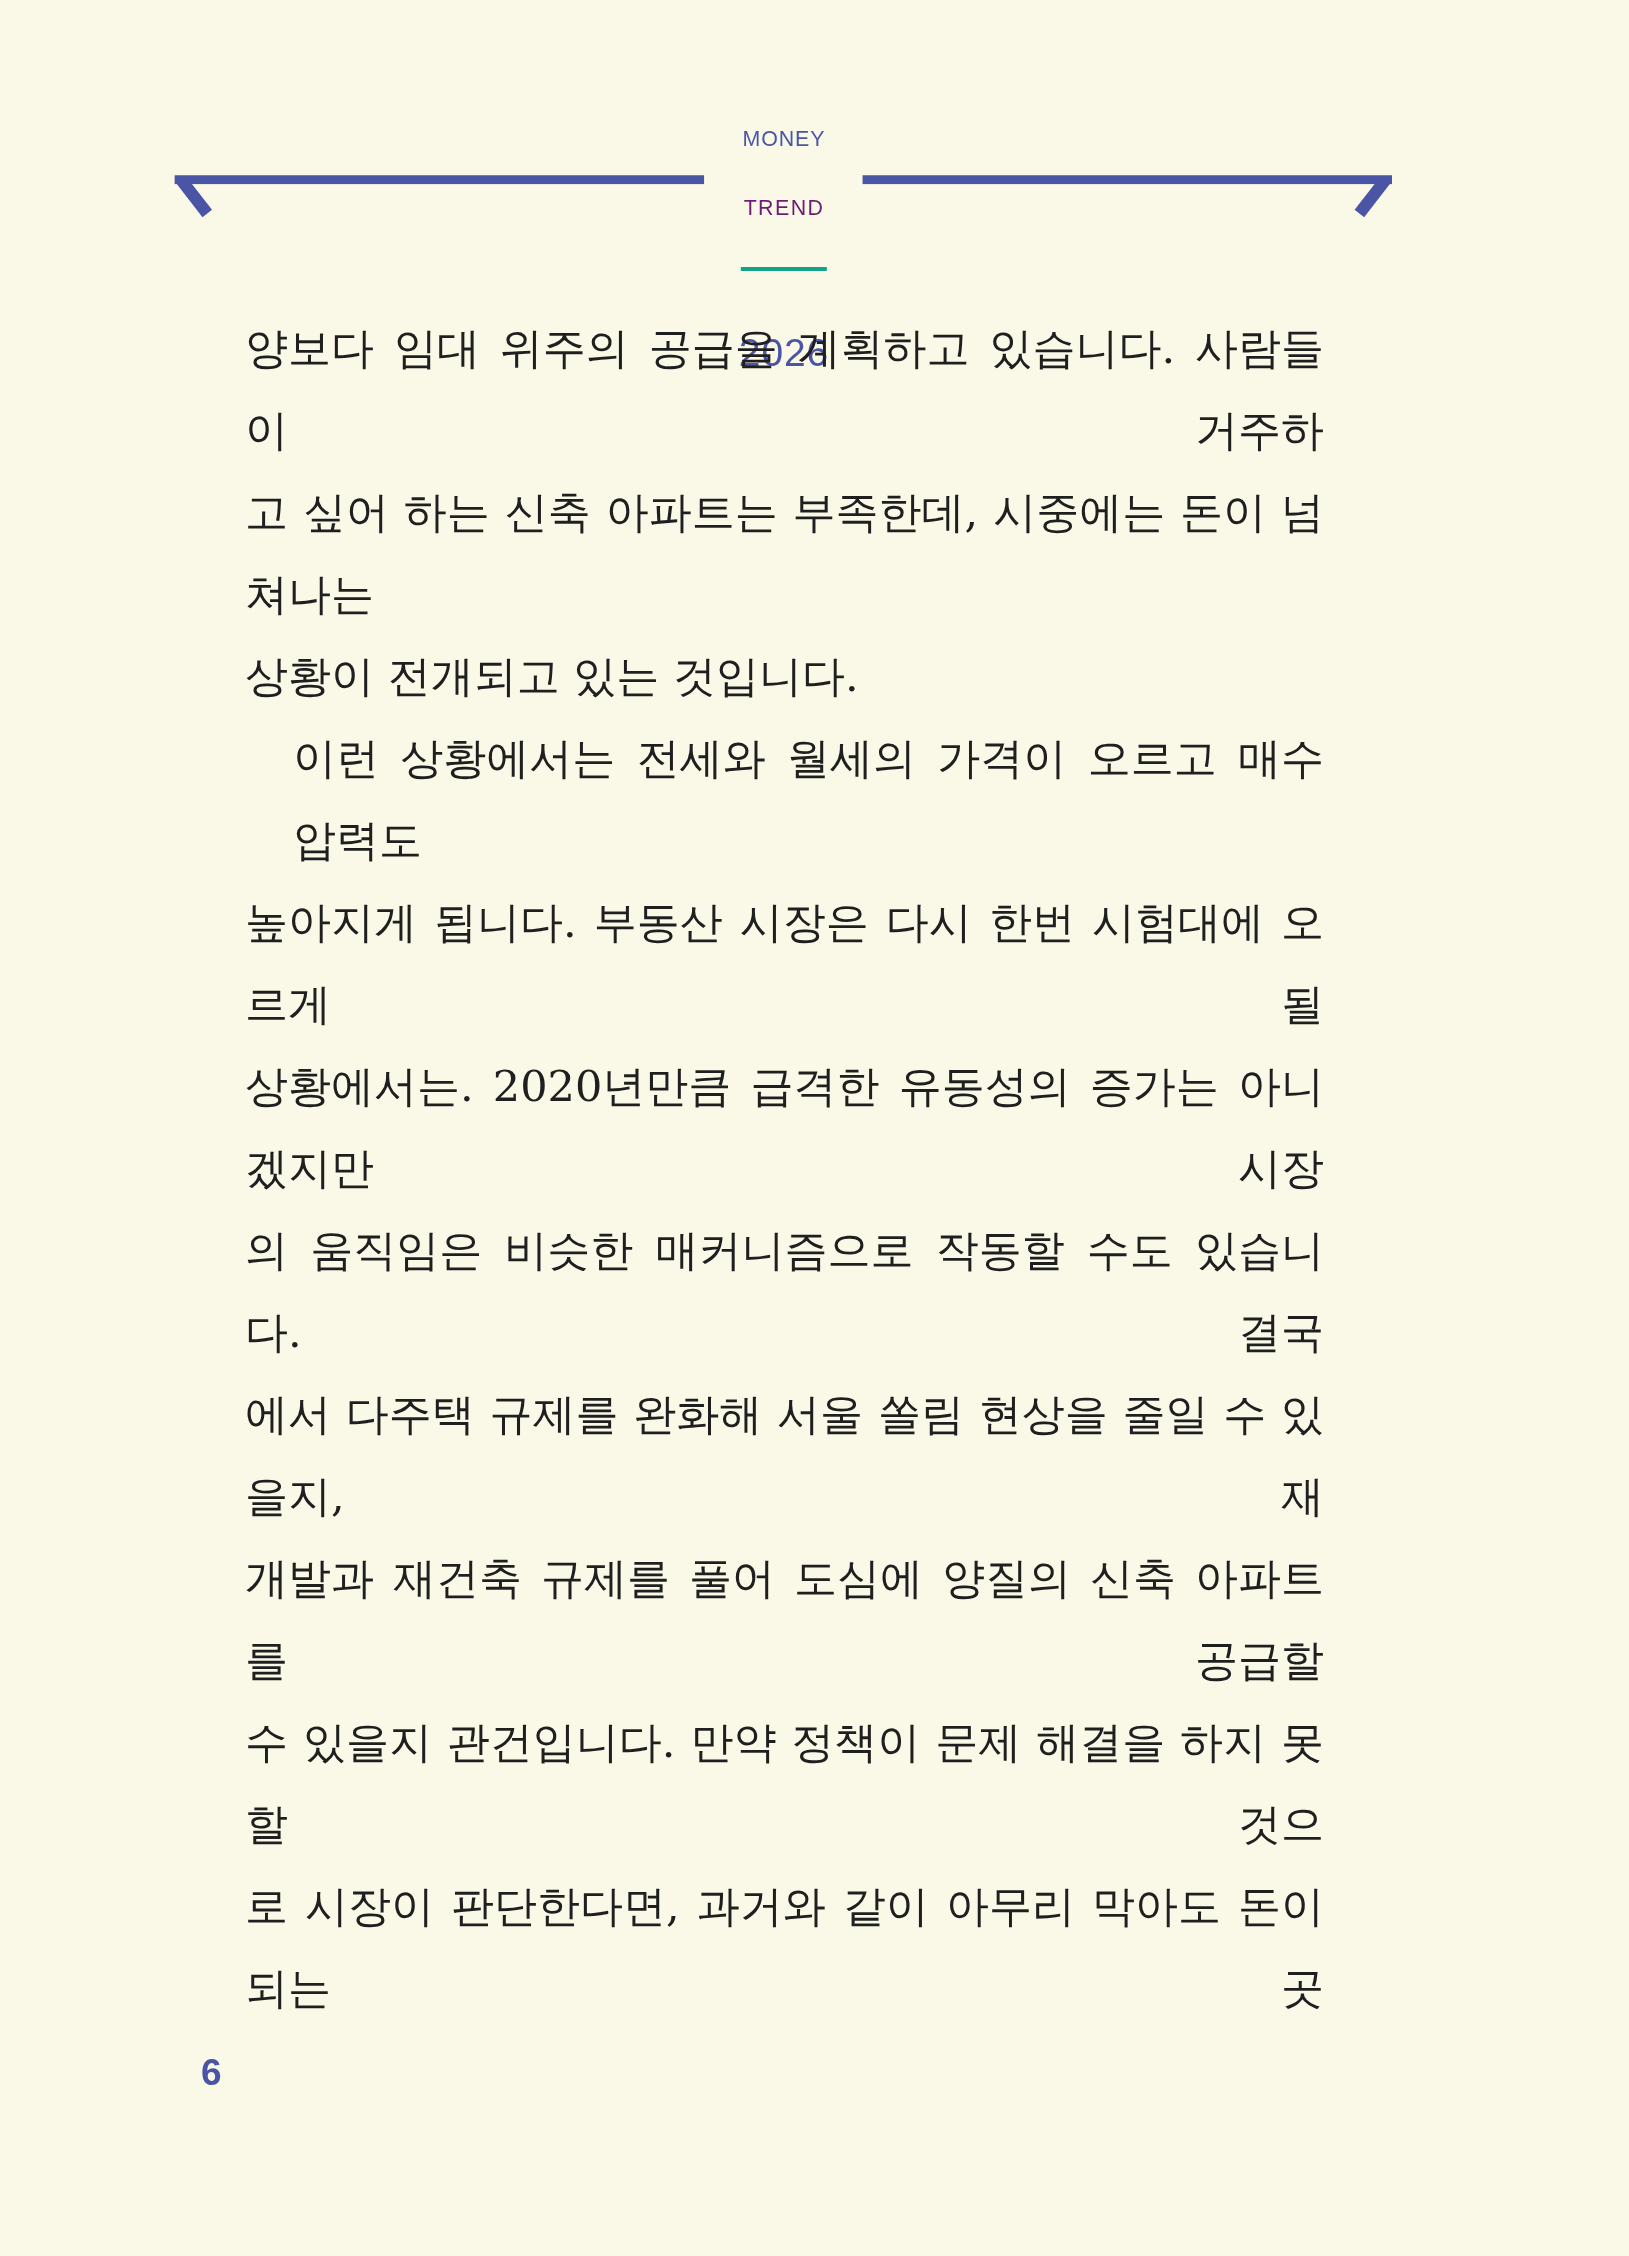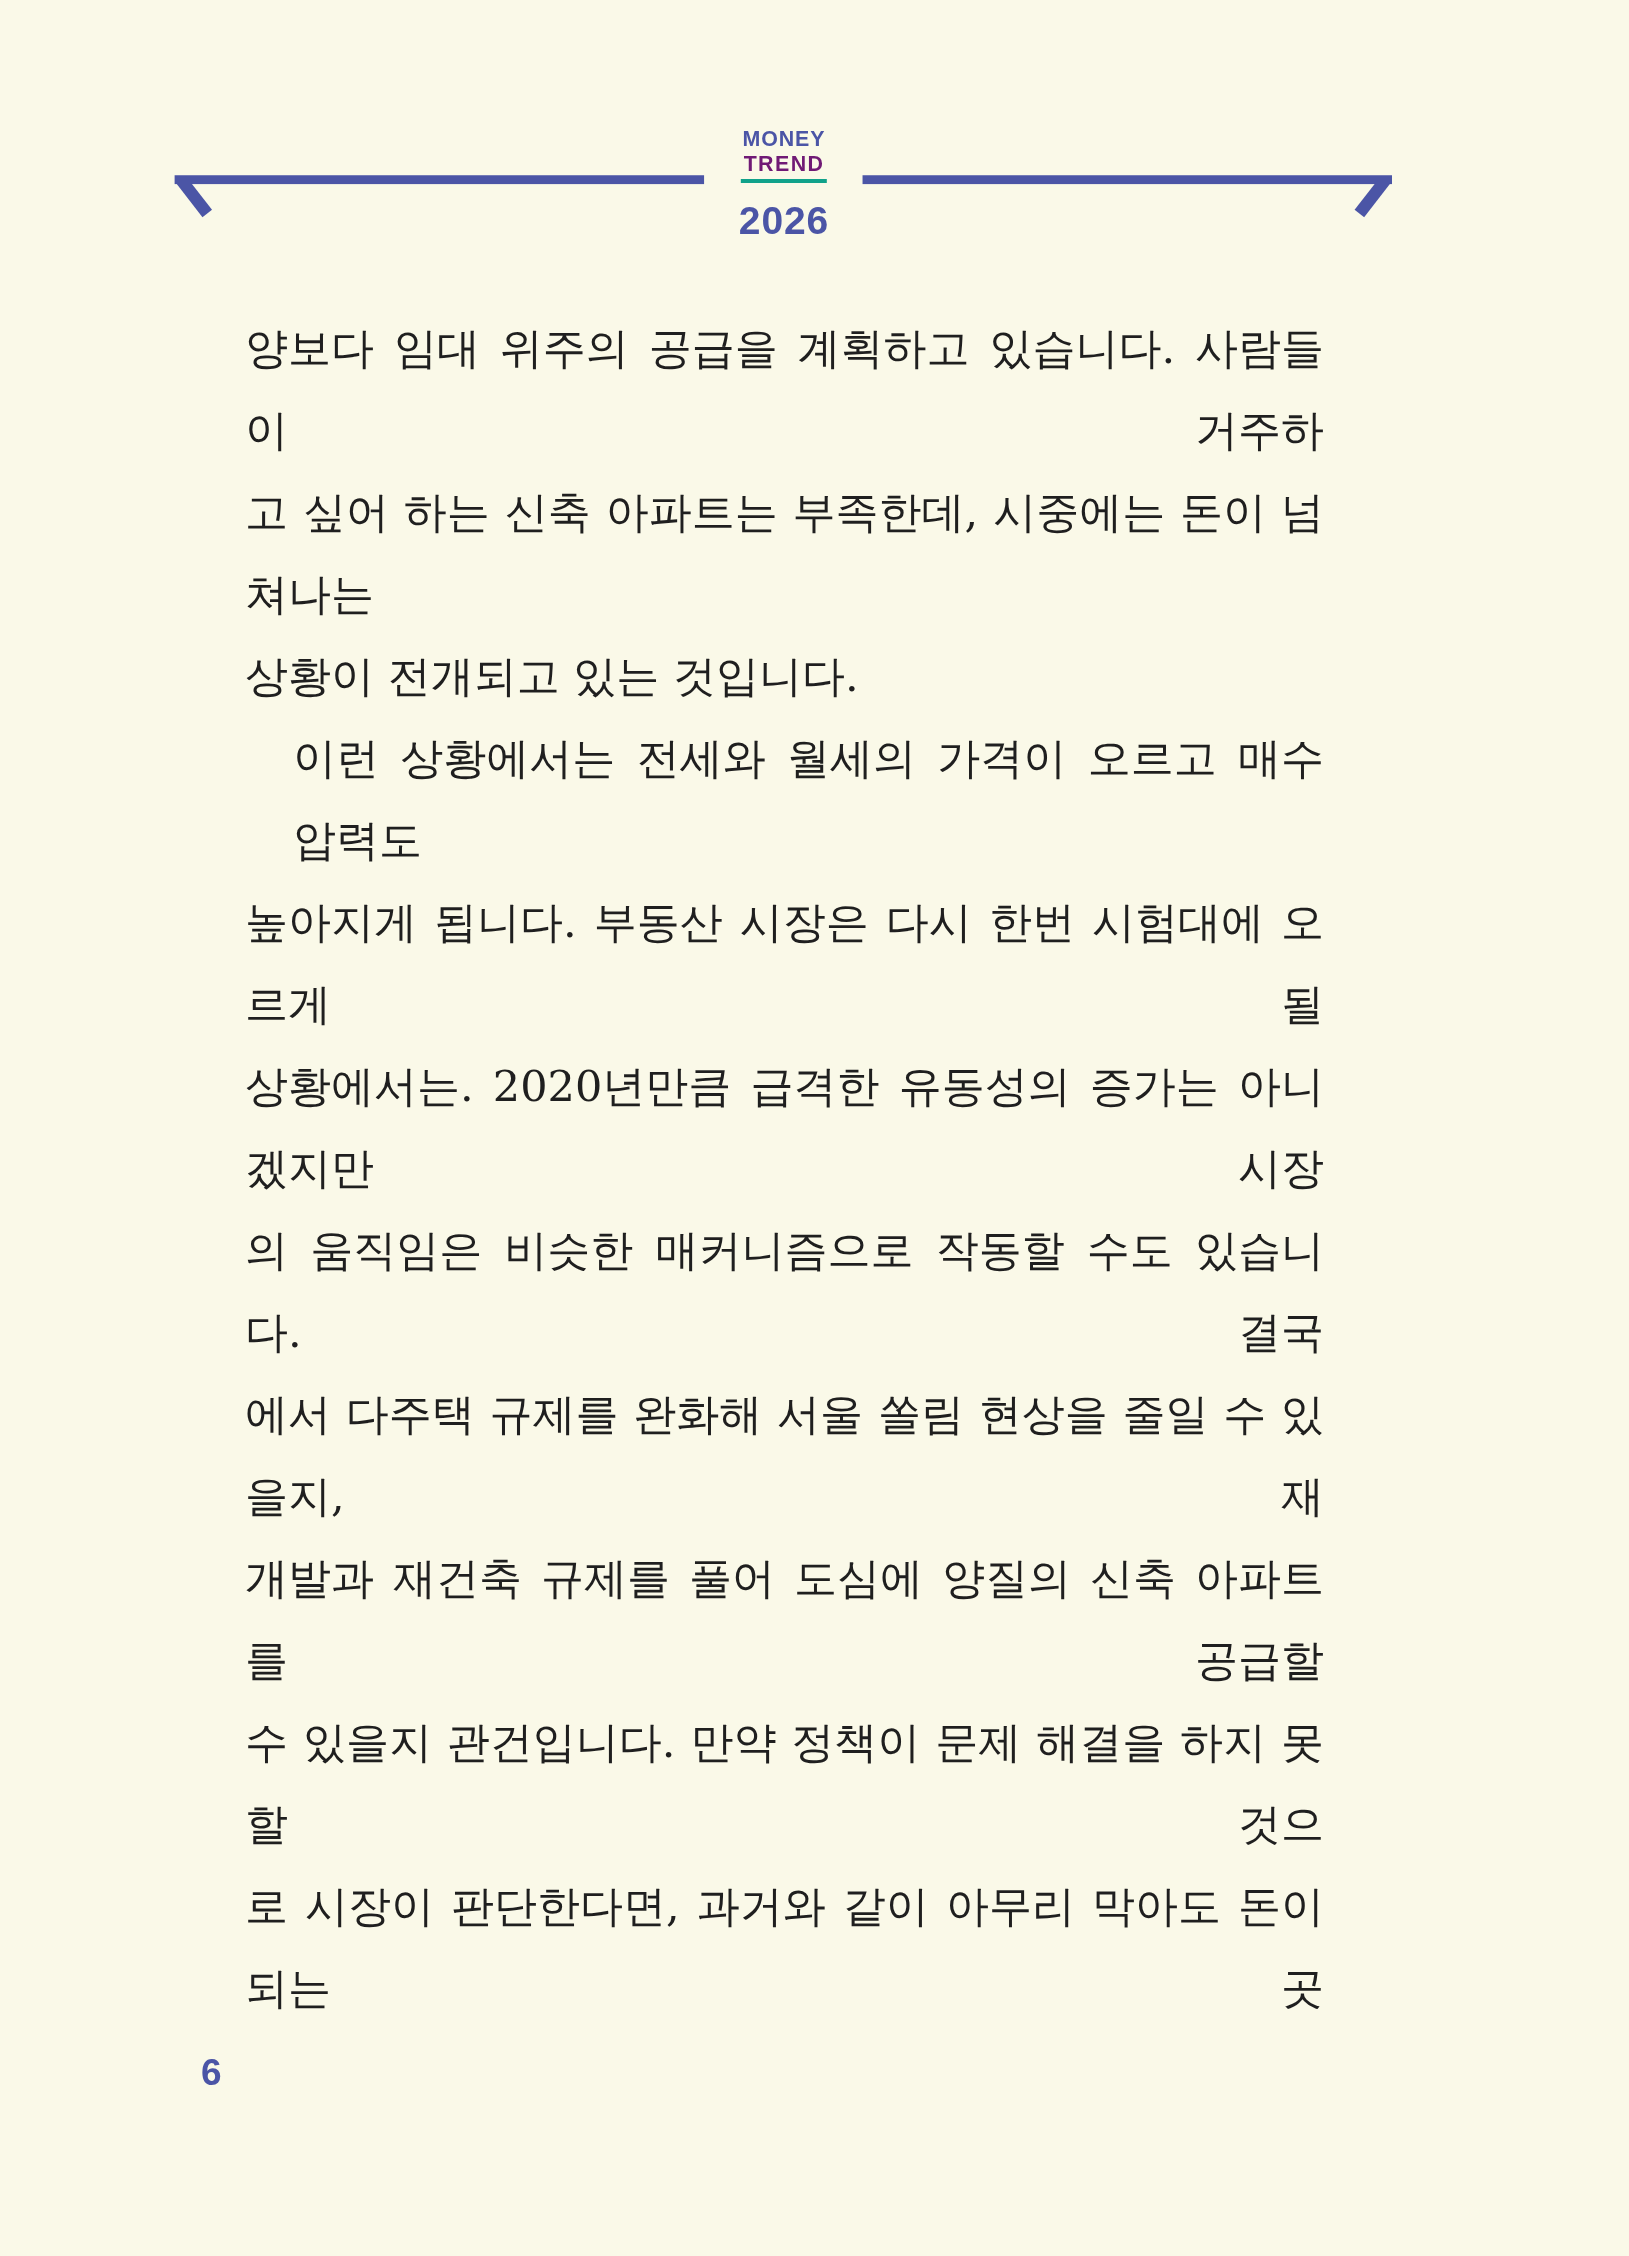--- a/index.html
+++ b/index.html
@@ -19,22 +19,23 @@
     pointer-events:none;
   }
   .logo{
     position:absolute;
     left:784px; top:127px;
     transform:translateX(-50%);
     display:flex;
     flex-direction:column;
     align-items:center;
     font-family:"Liberation Sans","DejaVu Sans",sans-serif;
-    font-weight:bold;
+    font-weight:normal;
     text-align:center;
+    gap:44px;
   }
   .logo-word1{
     font-size:21.4px; line-height:25px; letter-spacing:0.9px;
     color:#4B55A6;
   }
   .logo-word2{
     font-size:21.4px; line-height:24px; letter-spacing:1.4px;
     color:#701a75;
   }
   .logo-underline{

